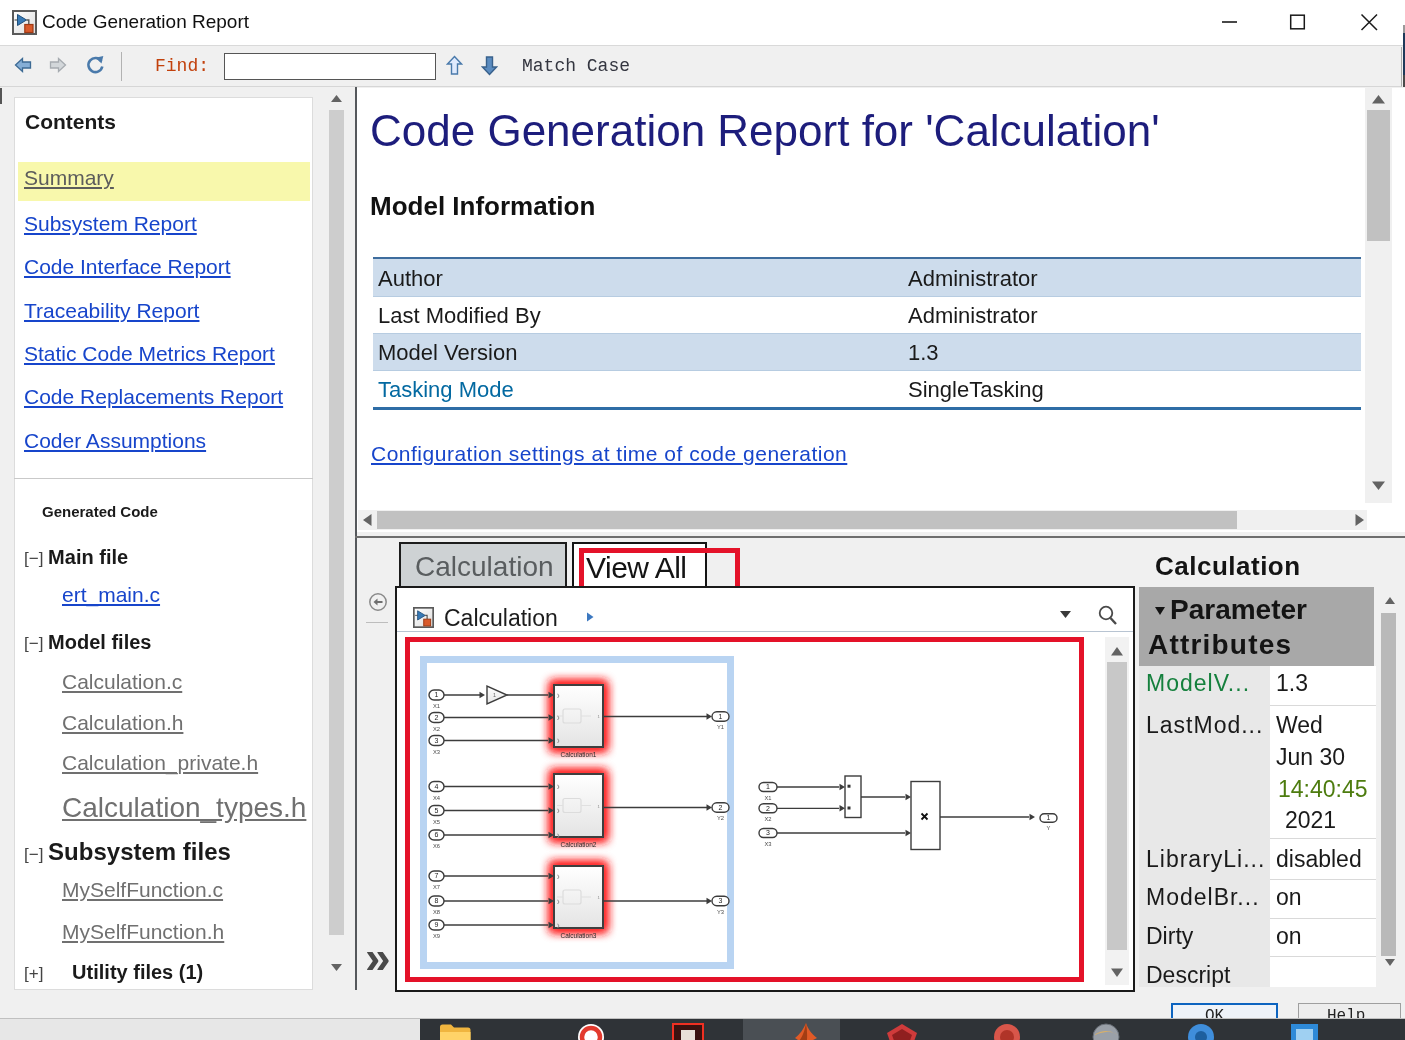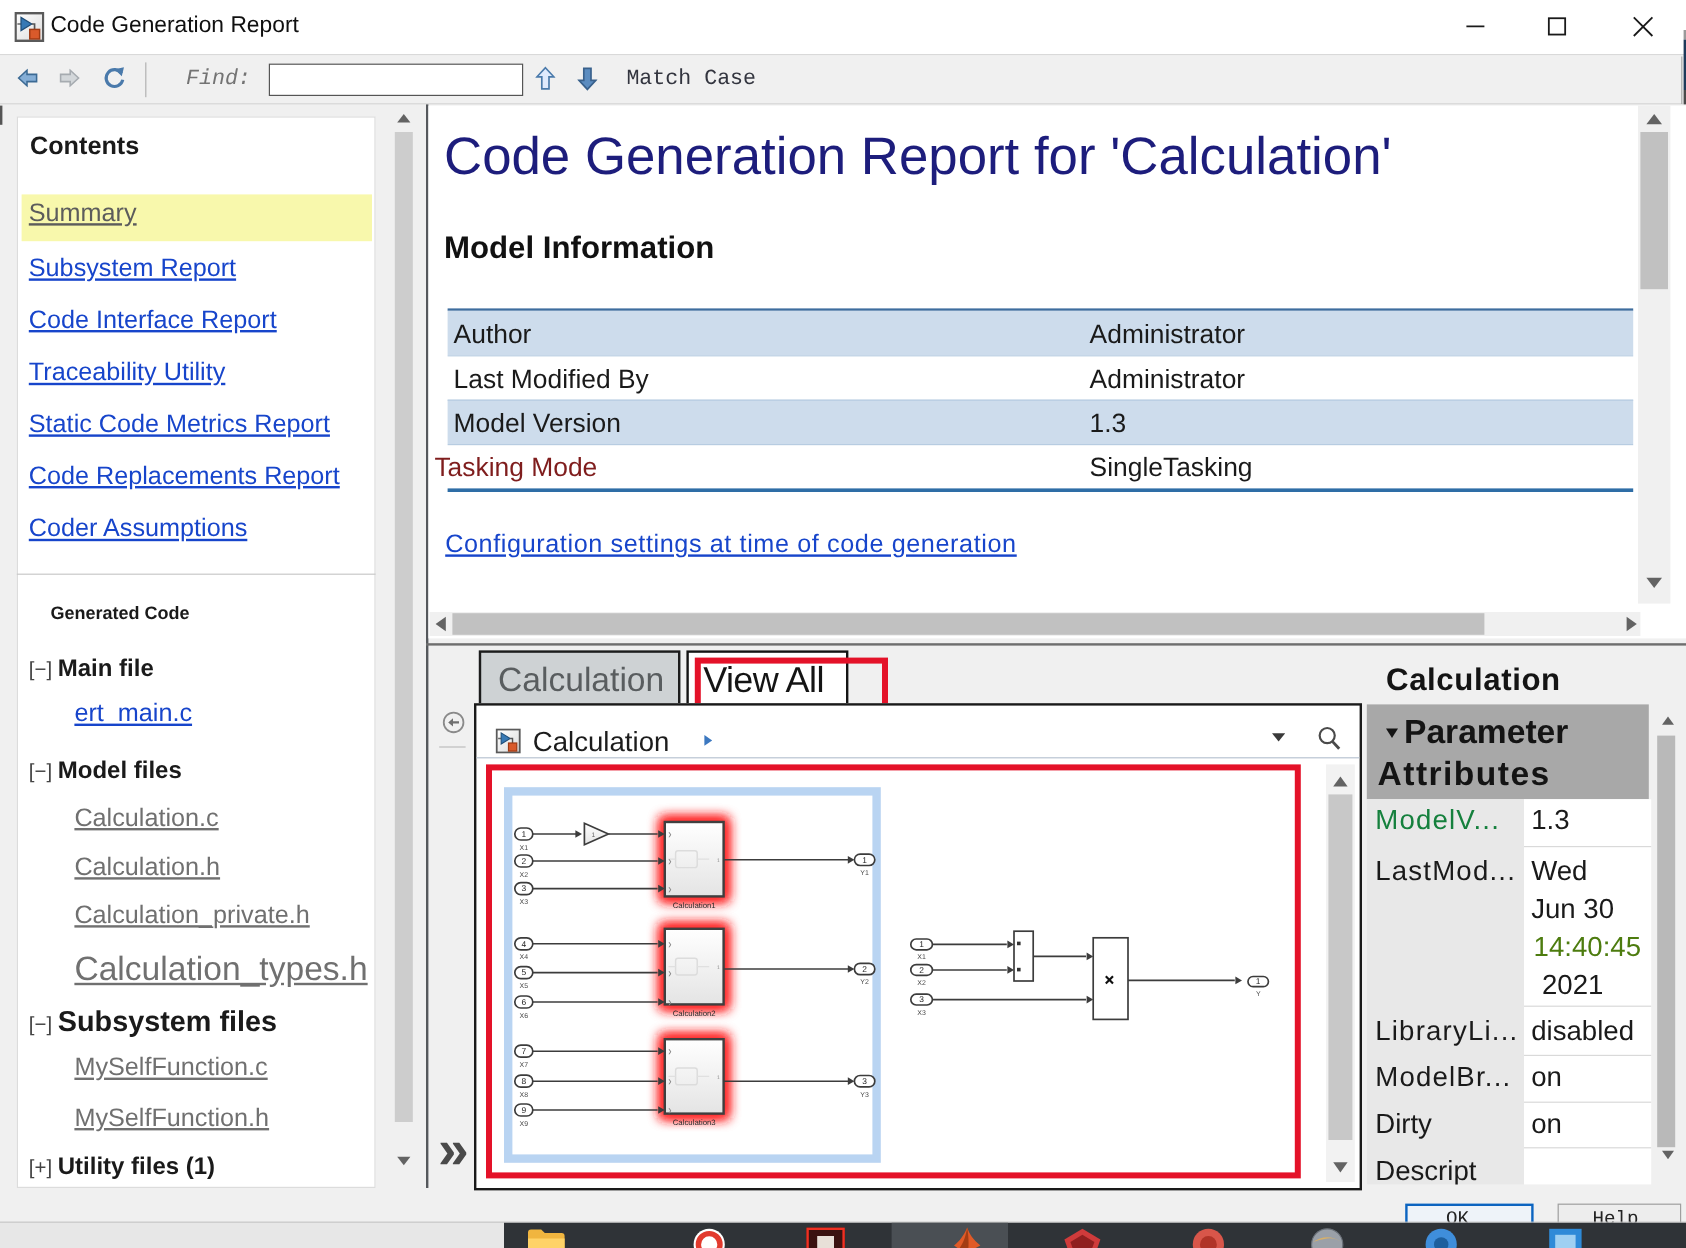--- a/index.html
+++ b/index.html
@@ -39,53 +39,53 @@
   <path d="M1.5 8 L8.5 1.5 V5 H16.5 V11 H8.5 V14.5 Z" fill="#85aed6" stroke="#3c6a94" stroke-width="1.3"></path>
 </svg>
 <svg class="abs" style="left:49px;top:57px;" width="18" height="16" viewBox="0 0 18 16">
   <path d="M16.5 8 L9.5 1.5 V5 H1.5 V11 H9.5 V14.5 Z" fill="#d3d7da" stroke="#a6abb0" stroke-width="1.3"></path>
 </svg>
 <svg class="abs" style="left:85px;top:55px;" width="20" height="21" viewBox="0 0 20 21">
   <path d="M16.3 6.2 A7 7 0 1 0 17.3 11.5" fill="none" stroke="#4a7aab" stroke-width="2.6"></path>
   <path d="M10.5 2.8 L18.3 1 L16.5 8.6 Z" fill="#4a7aab"></path>
 </svg>
 <div class="abs" style="left:121px;top:52px;width:1px;height:29px;background:#b2b2b2;"></div>
-<div class="t mono" style="left:155px;top:56px;font-size:18px;color:#737373;font-style:italic;">Find:</div>
+<div class="t mono" style="left:155px;top:56px;font-size:18px;color:#c2410c;">Find:</div>
 <div class="abs" style="left:224px;top:53px;width:212px;height:27px;background:#fff;border:1px solid #555;"></div>
 <svg class="abs" style="left:446px;top:55px;" width="17" height="21" viewBox="0 0 17 21">
   <path d="M8.5 1.5 L15.5 9 H11.5 V19 H5.5 V9 H1.5 Z" fill="#dfeafd" stroke="#4a7aab" stroke-width="1.4"></path>
 </svg>
 <svg class="abs" style="left:481px;top:55px;" width="17" height="21" viewBox="0 0 17 21">
   <path d="M8.5 19.5 L15.5 12 H11.5 V2 H5.5 V12 H1.5 Z" fill="#5b8cc0" stroke="#39618c" stroke-width="1.4"></path>
 </svg>
 <div class="t mono" style="left:522px;top:56px;font-size:18px;color:#33353f;">Match Case</div>
 
 <div class="abs" style="left:14px;top:97px;width:299px;height:893px;background:#ffffff;border:1px solid #dcdcdc;"></div>
 <div class="t" style="left:25px;top:110px;font-size:21px;font-weight:bold;color:#1a1a1a;">Contents</div>
 <div class="abs" style="left:18px;top:162px;width:292px;height:39px;background:#f8f8ac;"></div>
 <div class="t" style="left:24px;top:166px;font-size:21px;"><a style="color:#5c5c5c;">Summary</a></div>
 <div class="t" style="left:24px;top:212px;font-size:21px;"><a style="color:#1745cb;">Subsystem Report</a></div>
 <div class="t" style="left:24px;top:255px;font-size:21px;"><a style="color:#1745cb;">Code Interface Report</a></div>
-<div class="t" style="left:24px;top:299px;font-size:21px;"><a style="color:#1745cb;">Traceability Utility</a></div>
+<div class="t" style="left:24px;top:299px;font-size:21px;"><a style="color:#1745cb;">Traceability Report</a></div>
 <div class="t" style="left:24px;top:342px;font-size:21px;"><a style="color:#1745cb;">Static Code Metrics Report</a></div>
 <div class="t" style="left:24px;top:385px;font-size:21px;"><a style="color:#1745cb;">Code Replacements Report</a></div>
 <div class="t" style="left:24px;top:429px;font-size:21px;"><a style="color:#1745cb;">Coder Assumptions</a></div>
 <div class="abs" style="left:14px;top:478px;width:299px;height:1px;background:#c9c9c9;"></div>
 <div class="t" style="left:22px;top:503px;font-size:15px;font-weight:bold;color:#1a1a1a;margin-left:20px;">Generated Code</div>
 <div class="t" style="left:24px;top:546px;font-size:17px;color:#444;">[−] <span style="font-size:20px;font-weight:bold;color:#1a1a1a;">Main file</span></div>
 <div class="t" style="left:62px;top:583px;font-size:21px;"><a style="color:#1745cb;">ert_main.c</a></div>
 <div class="t" style="left:24px;top:631px;font-size:17px;color:#444;">[−] <span style="font-size:20px;font-weight:bold;color:#1a1a1a;">Model files</span></div>
 <div class="t" style="left:62px;top:670px;font-size:21px;"><a style="color:#707070;">Calculation.c</a></div>
 <div class="t" style="left:62px;top:711px;font-size:21px;"><a style="color:#707070;">Calculation.h</a></div>
 <div class="t" style="left:62px;top:751px;font-size:21px;"><a style="color:#707070;">Calculation_private.h</a></div>
 <div class="t" style="left:62px;top:792px;font-size:28px;"><a style="color:#707070;">Calculation_types.h</a></div>
 <div class="t" style="left:24px;top:838px;font-size:17px;color:#444;">[−] <span style="font-size:24px;font-weight:bold;color:#1a1a1a;">Subsystem files</span></div>
 <div class="t" style="left:62px;top:878px;font-size:21px;"><a style="color:#707070;">MySelfFunction.c</a></div>
 <div class="t" style="left:62px;top:920px;font-size:21px;"><a style="color:#707070;">MySelfFunction.h</a></div>
-<div class="t" style="left:24px;top:961px;font-size:17px;color:#444;">[+] <span style="font-size:20px;font-weight:bold;color:#1a1a1a;">Utility files (1)</span></div>
+<div class="t" style="left:24px;top:961px;font-size:17px;color:#444;">[+] <span style="font-size:20px;font-weight:bold;color:#1a1a1a;margin-left:24px;">Utility files (1)</span></div>
 
 <div class="abs" style="left:328px;top:90px;width:17px;height:890px;background:#f0f0f0;"></div>
 <svg class="abs" style="left:330px;top:94px;" width="13" height="10" viewBox="0 0 13 10">
     <path d="M6.5 1 L12 8 H1 Z" fill="#636363"></path>
   </svg>
 <div class="abs" style="left:329px;top:110px;width:15px;height:825px;background:#cdcdcd;"></div>
 <svg class="abs" style="left:330px;top:962px;" width="13" height="10" viewBox="0 0 13 10">
     <path d="M6.5 9 L12 2 H1 Z" fill="#636363"></path>
   </svg>
 
@@ -101,21 +101,21 @@
 <div class="abs" style="left:373px;top:296px;width:988px;height:37px;background:#ffffff;border-top:1px solid #b7cce1;"></div>
 <div class="abs" style="left:373px;top:333px;width:988px;height:37px;background:#cddcec;border-top:1px solid #b7cce1;"></div>
 <div class="abs" style="left:373px;top:370px;width:988px;height:37px;background:#ffffff;border-top:1px solid #b7cce1;"></div>
 <div class="abs" style="left:373px;top:407px;width:988px;height:2.5px;background:#2e6da6;"></div>
 <div class="t" style="left:378px;top:266px;font-size:22px;color:#1a1a1a;">Author</div>
 <div class="t" style="left:908px;top:266px;font-size:22px;color:#1a1a1a;">Administrator</div>
 <div class="t" style="left:378px;top:303px;font-size:22px;color:#1a1a1a;">Last Modified By</div>
 <div class="t" style="left:908px;top:303px;font-size:22px;color:#1a1a1a;">Administrator</div>
 <div class="t" style="left:378px;top:340px;font-size:22px;color:#1a1a1a;">Model Version</div>
 <div class="t" style="left:908px;top:340px;font-size:22px;color:#1a1a1a;">1.3</div>
-<div class="t" style="left:362px;top:377px;font-size:22px;color:#7f1d1d;">Tasking Mode</div>
+<div class="t" style="left:378px;top:377px;font-size:22px;color:#0369a1;">Tasking Mode</div>
 <div class="t" style="left:908px;top:377px;font-size:22px;color:#1a1a1a;">SingleTasking</div>
 <div class="t" style="left:371px;top:442px;font-size:21px;letter-spacing:0.5px;"><a style="color:#1745cb;">Configuration settings at time of code generation</a></div>
 
 <div class="abs" style="left:1365px;top:88px;width:27px;height:415px;background:#f0f0f0;"></div>
 <svg class="abs" style="left:1371px;top:94px;" width="15" height="11" viewBox="0 0 15 11">
     <path d="M7.5 1 L14 9.5 H1 Z" fill="#636363"></path>
   </svg>
 <div class="abs" style="left:1367px;top:110px;width:23px;height:131px;background:#c1c1c1;"></div>
 <svg class="abs" style="left:1371px;top:480px;" width="15" height="11" viewBox="0 0 15 11">
     <path d="M7.5 10 L14 1.5 H1 Z" fill="#636363"></path>

